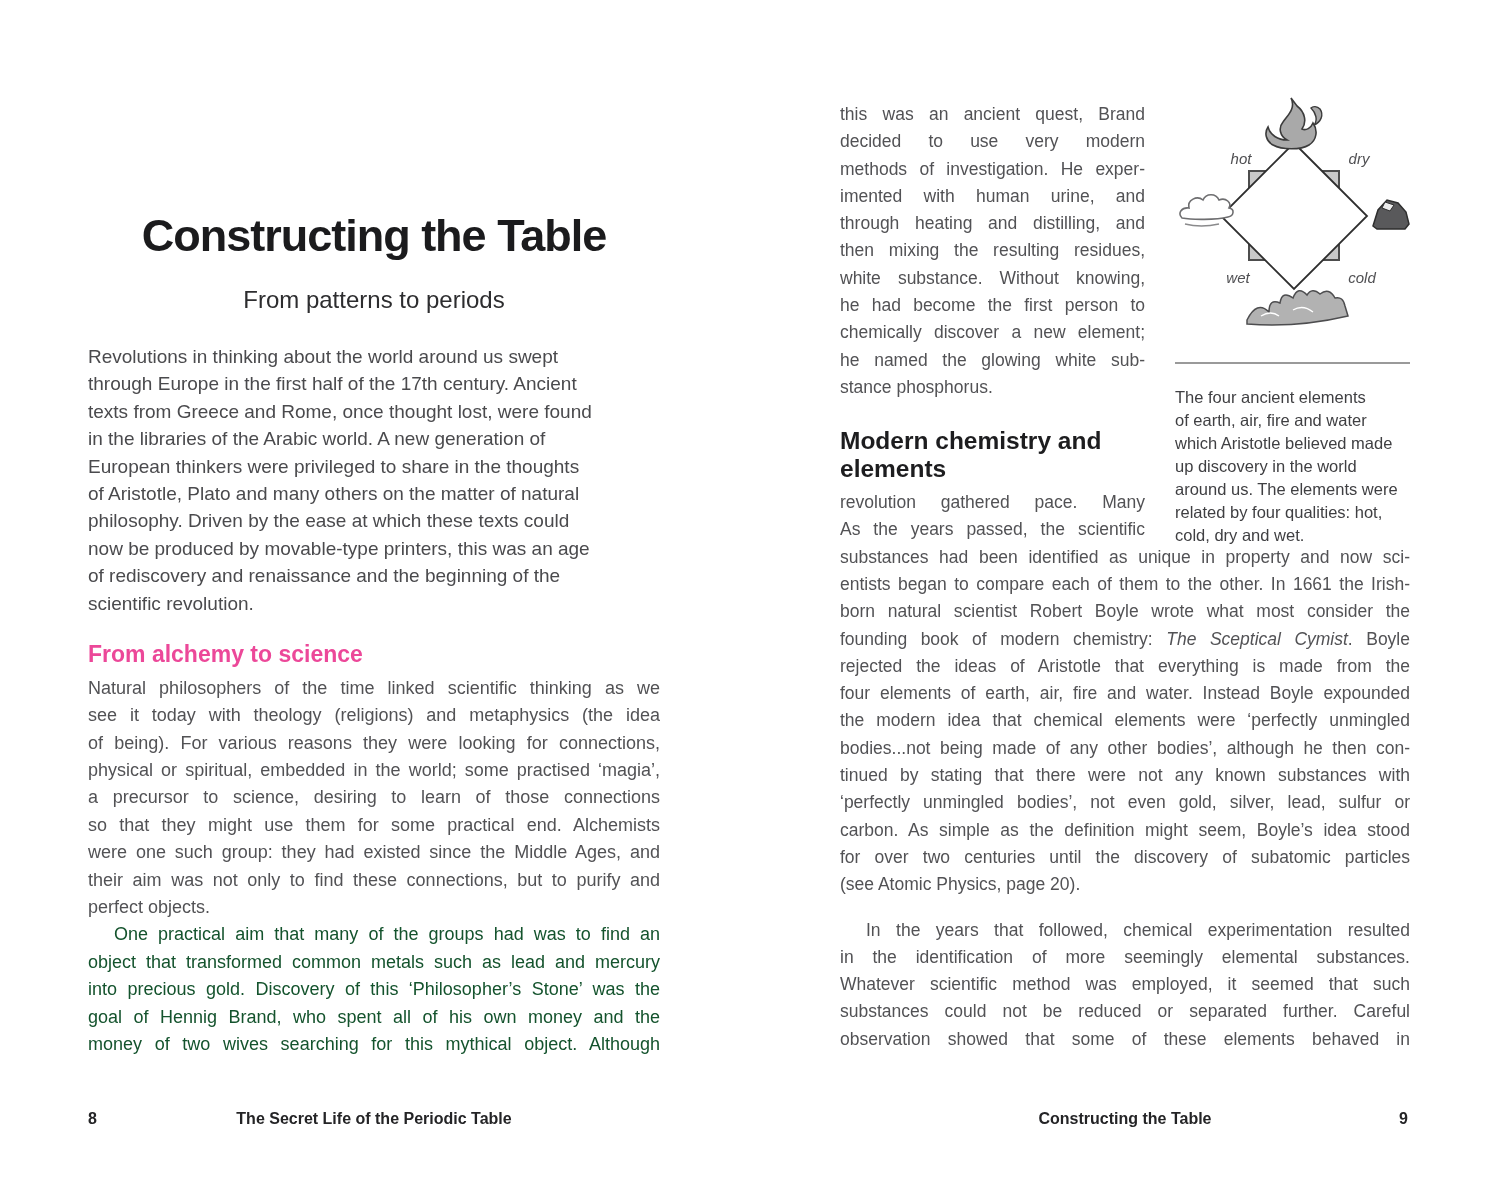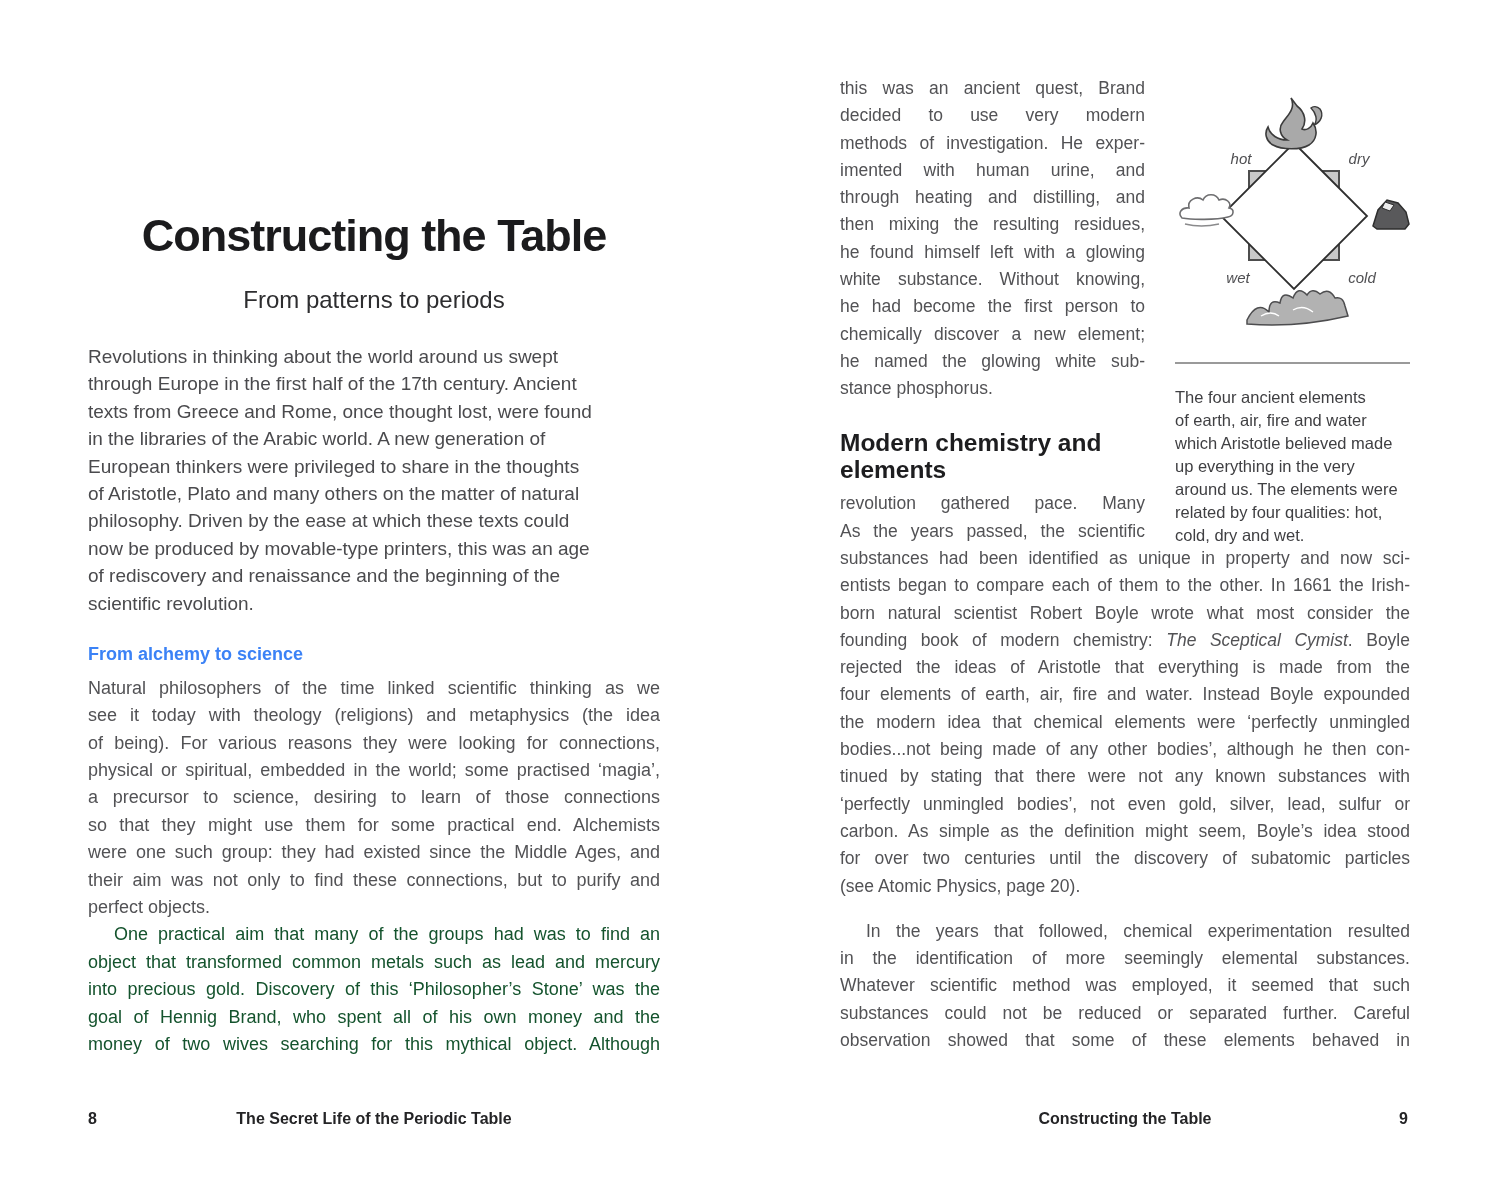--- a/index.html
+++ b/index.html
@@ -29,28 +29,28 @@
     margin-top:212px; text-align:center;
     font-size:45px; line-height:48px; font-weight:700;
     letter-spacing:-1px; color:#1b1b1d;
   }
   .chapter-subtitle {
     margin-top:25px; text-align:center;
     font-size:24px; line-height:30px; font-weight:400; color:#2d2d2f;
   }
   .intro { margin-top:28px; font-size:19px; color:#4a4a4d; }
   .section-heading {
-    font-size:18px; line-height:30px; font-weight:700; color:#3b82f6;
+    font-size:23px; line-height:30px; font-weight:700; color:#ec4899;
   }
   #left-page .section-heading { margin-top:22px; }
   .body-left { margin-top:6px; font-size:18px; color:#525255; }
   .body-left2 { font-size:18px; color:#14532d; }
 
   
-  .rp-content { padding-top:75px; }
+  .rp-content { padding-top:101px; }
   .rp-body { --lh:27.3px; font-size:17.5px; color:#525255; }
   .narrow { width:305px; }
   .rp-heading {
     margin-top:26px; width:305px;
     font-size:24.5px; line-height:28px; font-weight:700; color:#1d1d1f;
   }
   .rp-para2a { margin-top:7px; }
   .rp-para3 { margin-top:18px; }
 
   
@@ -154,36 +154,35 @@
       <text x="63" y="187" text-anchor="middle" class="diagram-label">wet</text>
       <text x="187" y="187" text-anchor="middle" class="diagram-label">cold</text>
     </svg>
 
     <hr class="figure-rule">
 
     <div class="lines ragged figure-caption">
         <div class="line">The four ancient elements</div>
         <div class="line">of earth, air, fire and water</div>
         <div class="line">which Aristotle believed made</div>
-        <div class="line">up everything in the very</div>
+        <div class="line">up discovery in the world</div>
         <div class="line">around us. The elements were</div>
         <div class="line">related by four qualities: hot,</div>
         <div class="line last">cold, dry and wet.</div>
       </div>
   </div>
 
   <div class="rp-content">
     <div class="lines rp-body narrow">
         <div class="line">this was an ancient quest, Brand</div>
         <div class="line">decided to use very modern</div>
         <div class="line">methods of investigation. He exper-</div>
         <div class="line">imented with human urine, and</div>
         <div class="line">through heating and distilling, and</div>
         <div class="line">then mixing the resulting residues,</div>
-        <div class="line">he found himself left with a glowing</div>
         <div class="line">white substance. Without knowing,</div>
         <div class="line">he had become the first person to</div>
         <div class="line">chemically discover a new element;</div>
         <div class="line">he named the glowing white sub-</div>
         <div class="line last">stance phosphorus.</div>
       </div>
 
     <h2 class="rp-heading lines ragged">
         <div class="line">Modern chemistry and</div>
         <div class="line last">elements</div>

